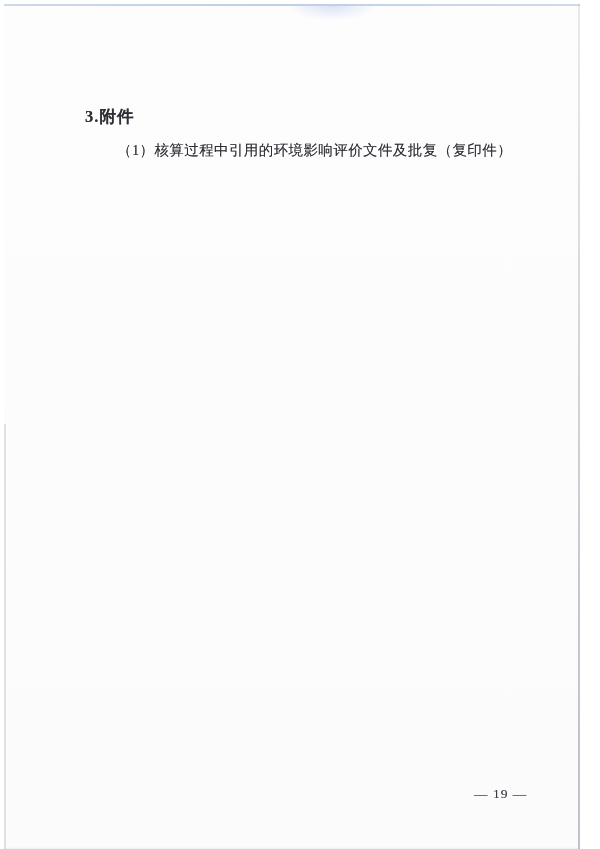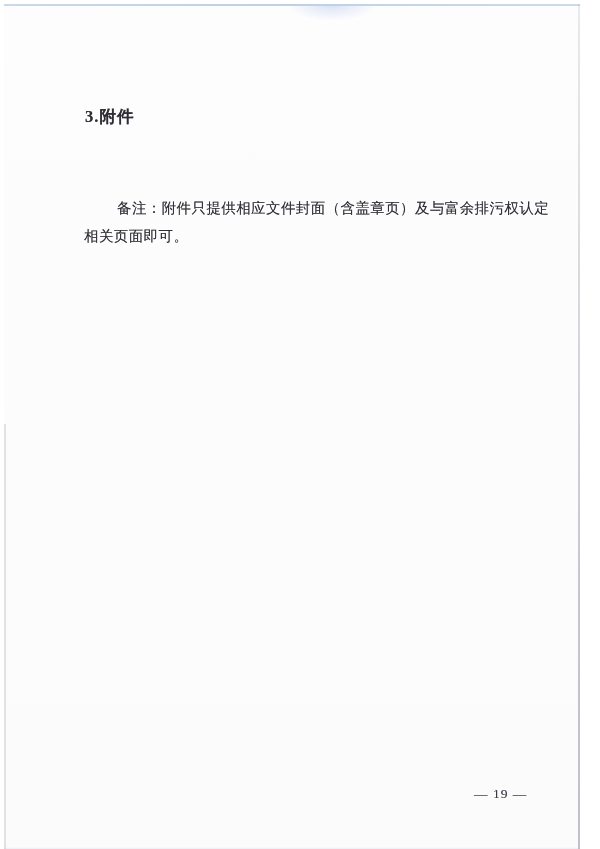--- a/index.html
+++ b/index.html
@@ -70,21 +70,20 @@
 <div class="page">
 
   <div class="edge-top"></div>
   <div class="smudge-top"></div>
   <div class="edge-bottom"></div>
   <div class="edge-right"></div>
   <div class="edge-left"></div>
 
   <div class="heading">3.附件</div>
 
+  <div class="body-line item-1">（1）核算过程中引用的环境影响评价文件及批复（复印件）</div>
 
 
-  <div class="body-line note-1">备注：附件只提供相应文件封面（含盖章页）及与富余排污权认定</div>
 
-  <div class="body-line note-2">相关页面即可。</div>
 
   <div class="page-number">— 19 —</div>
 
 </div>
 
 </body></html>

